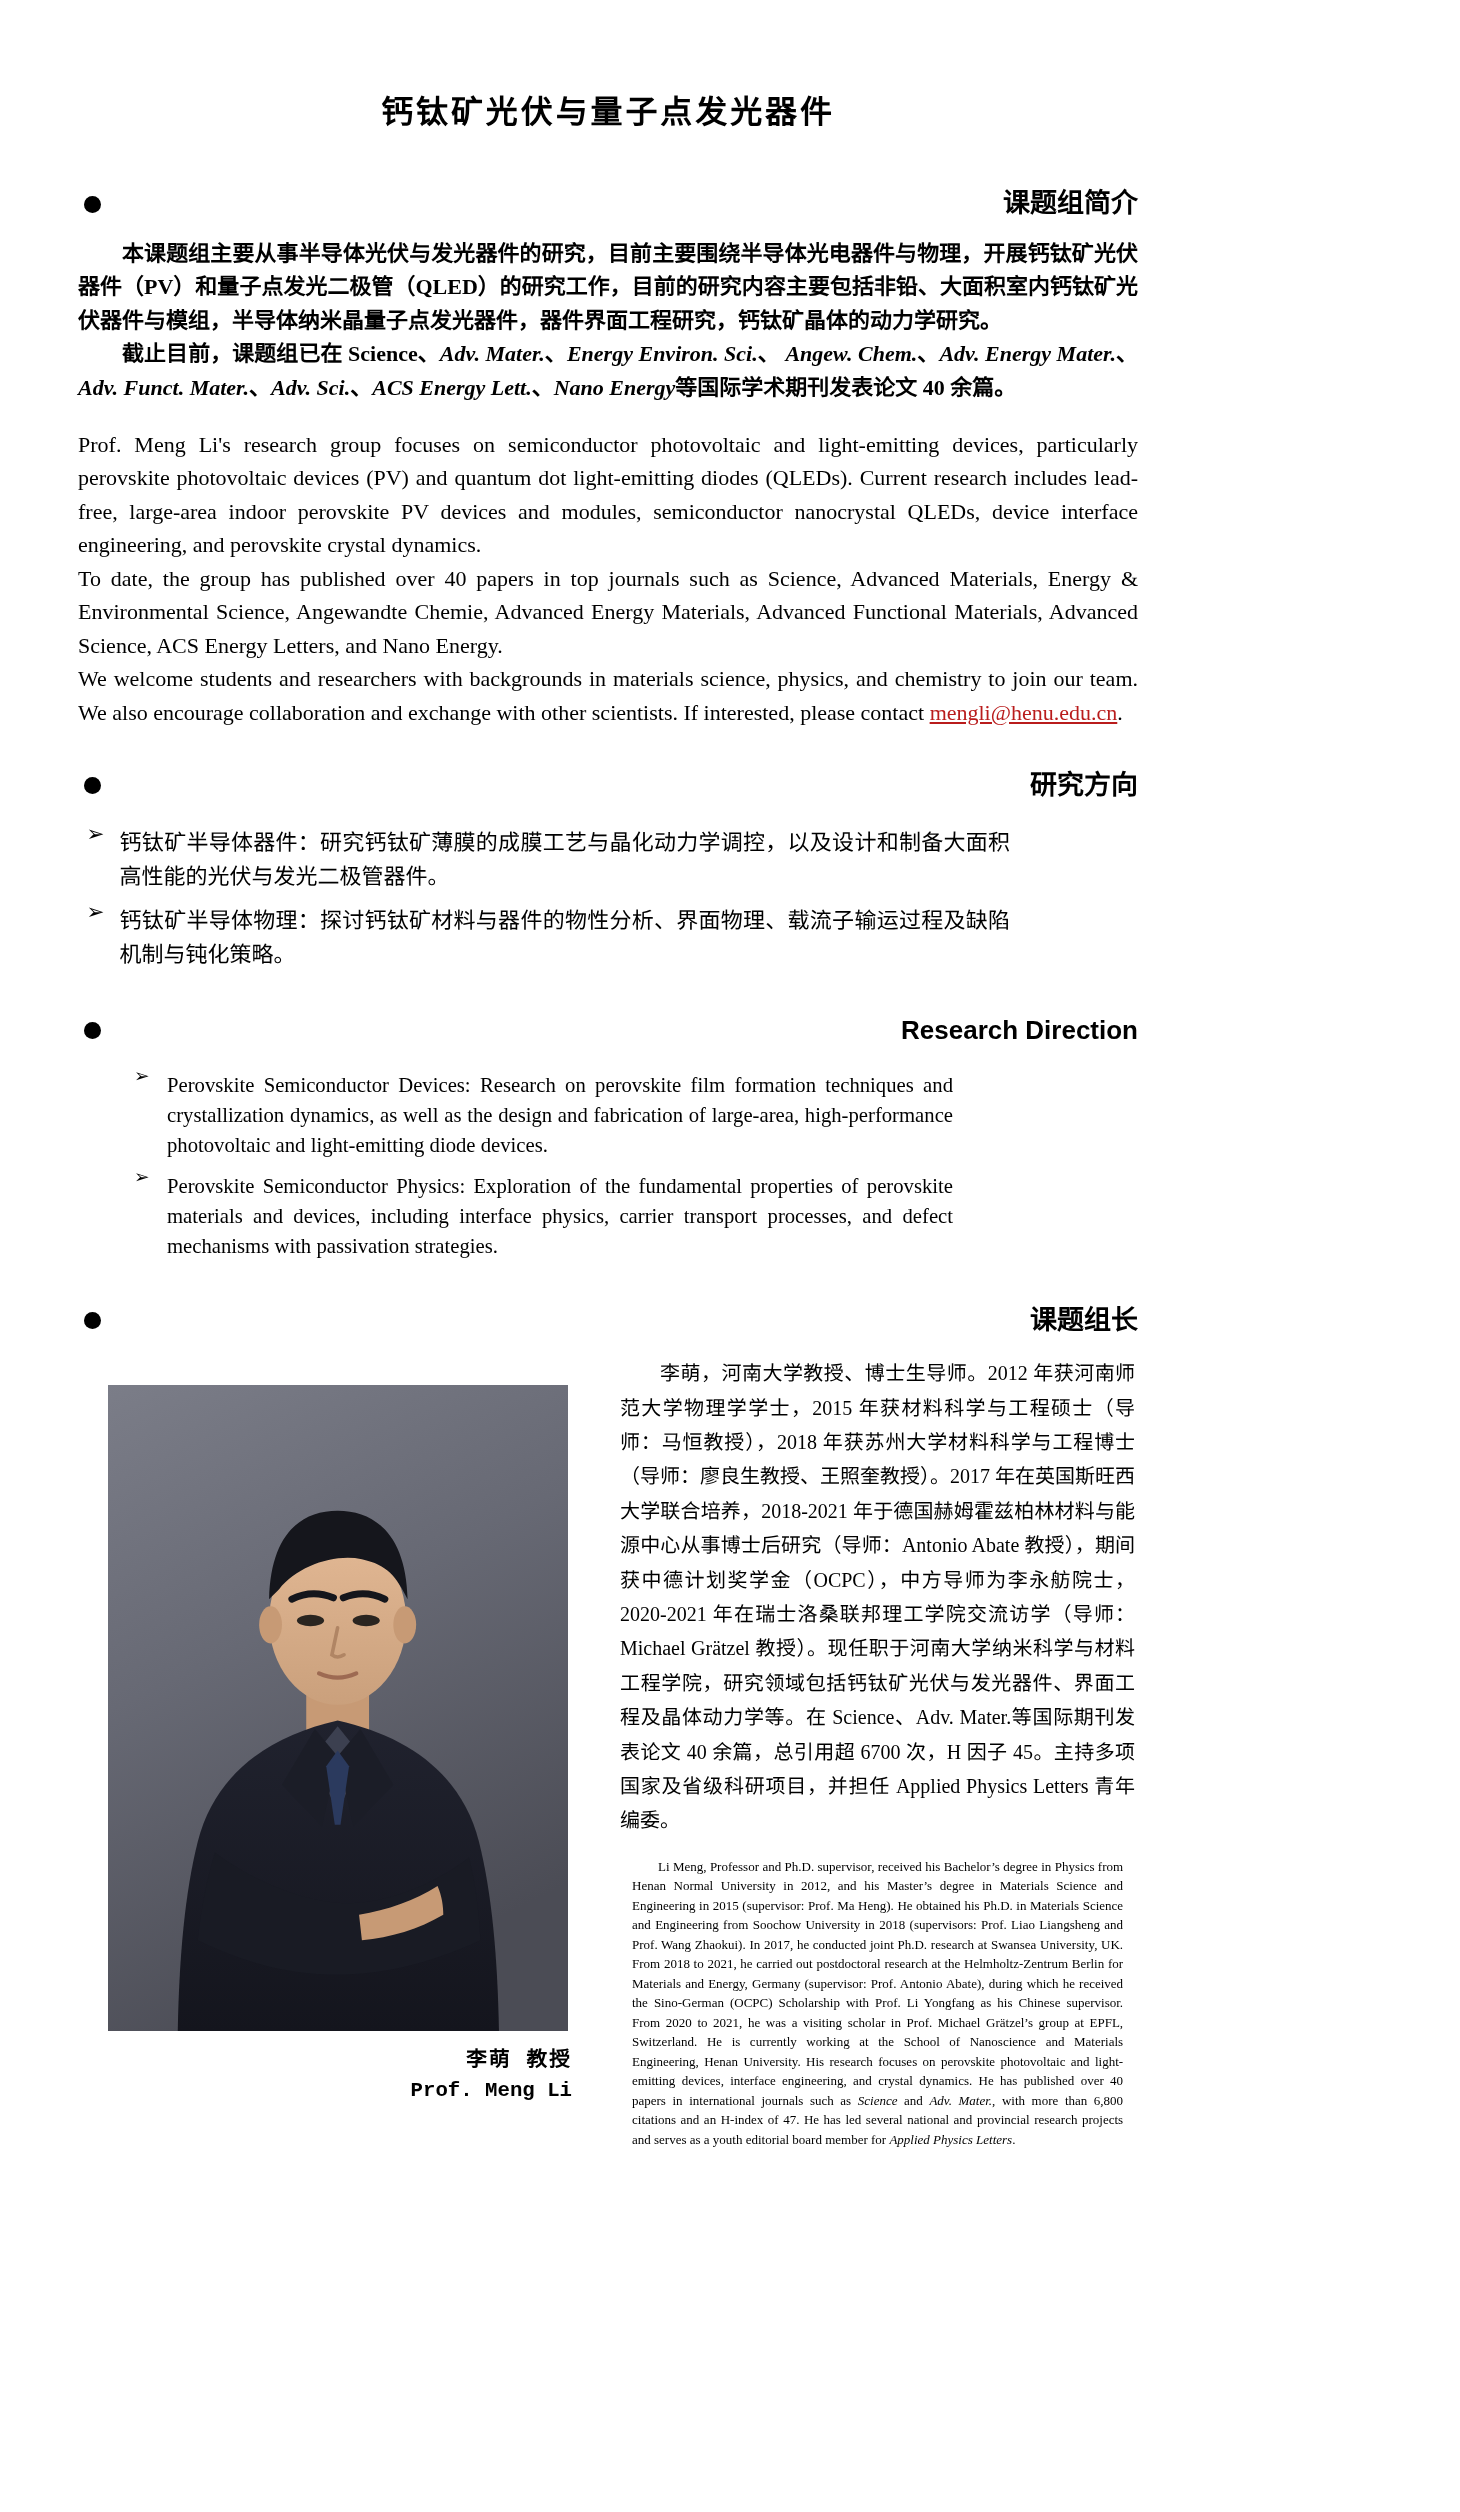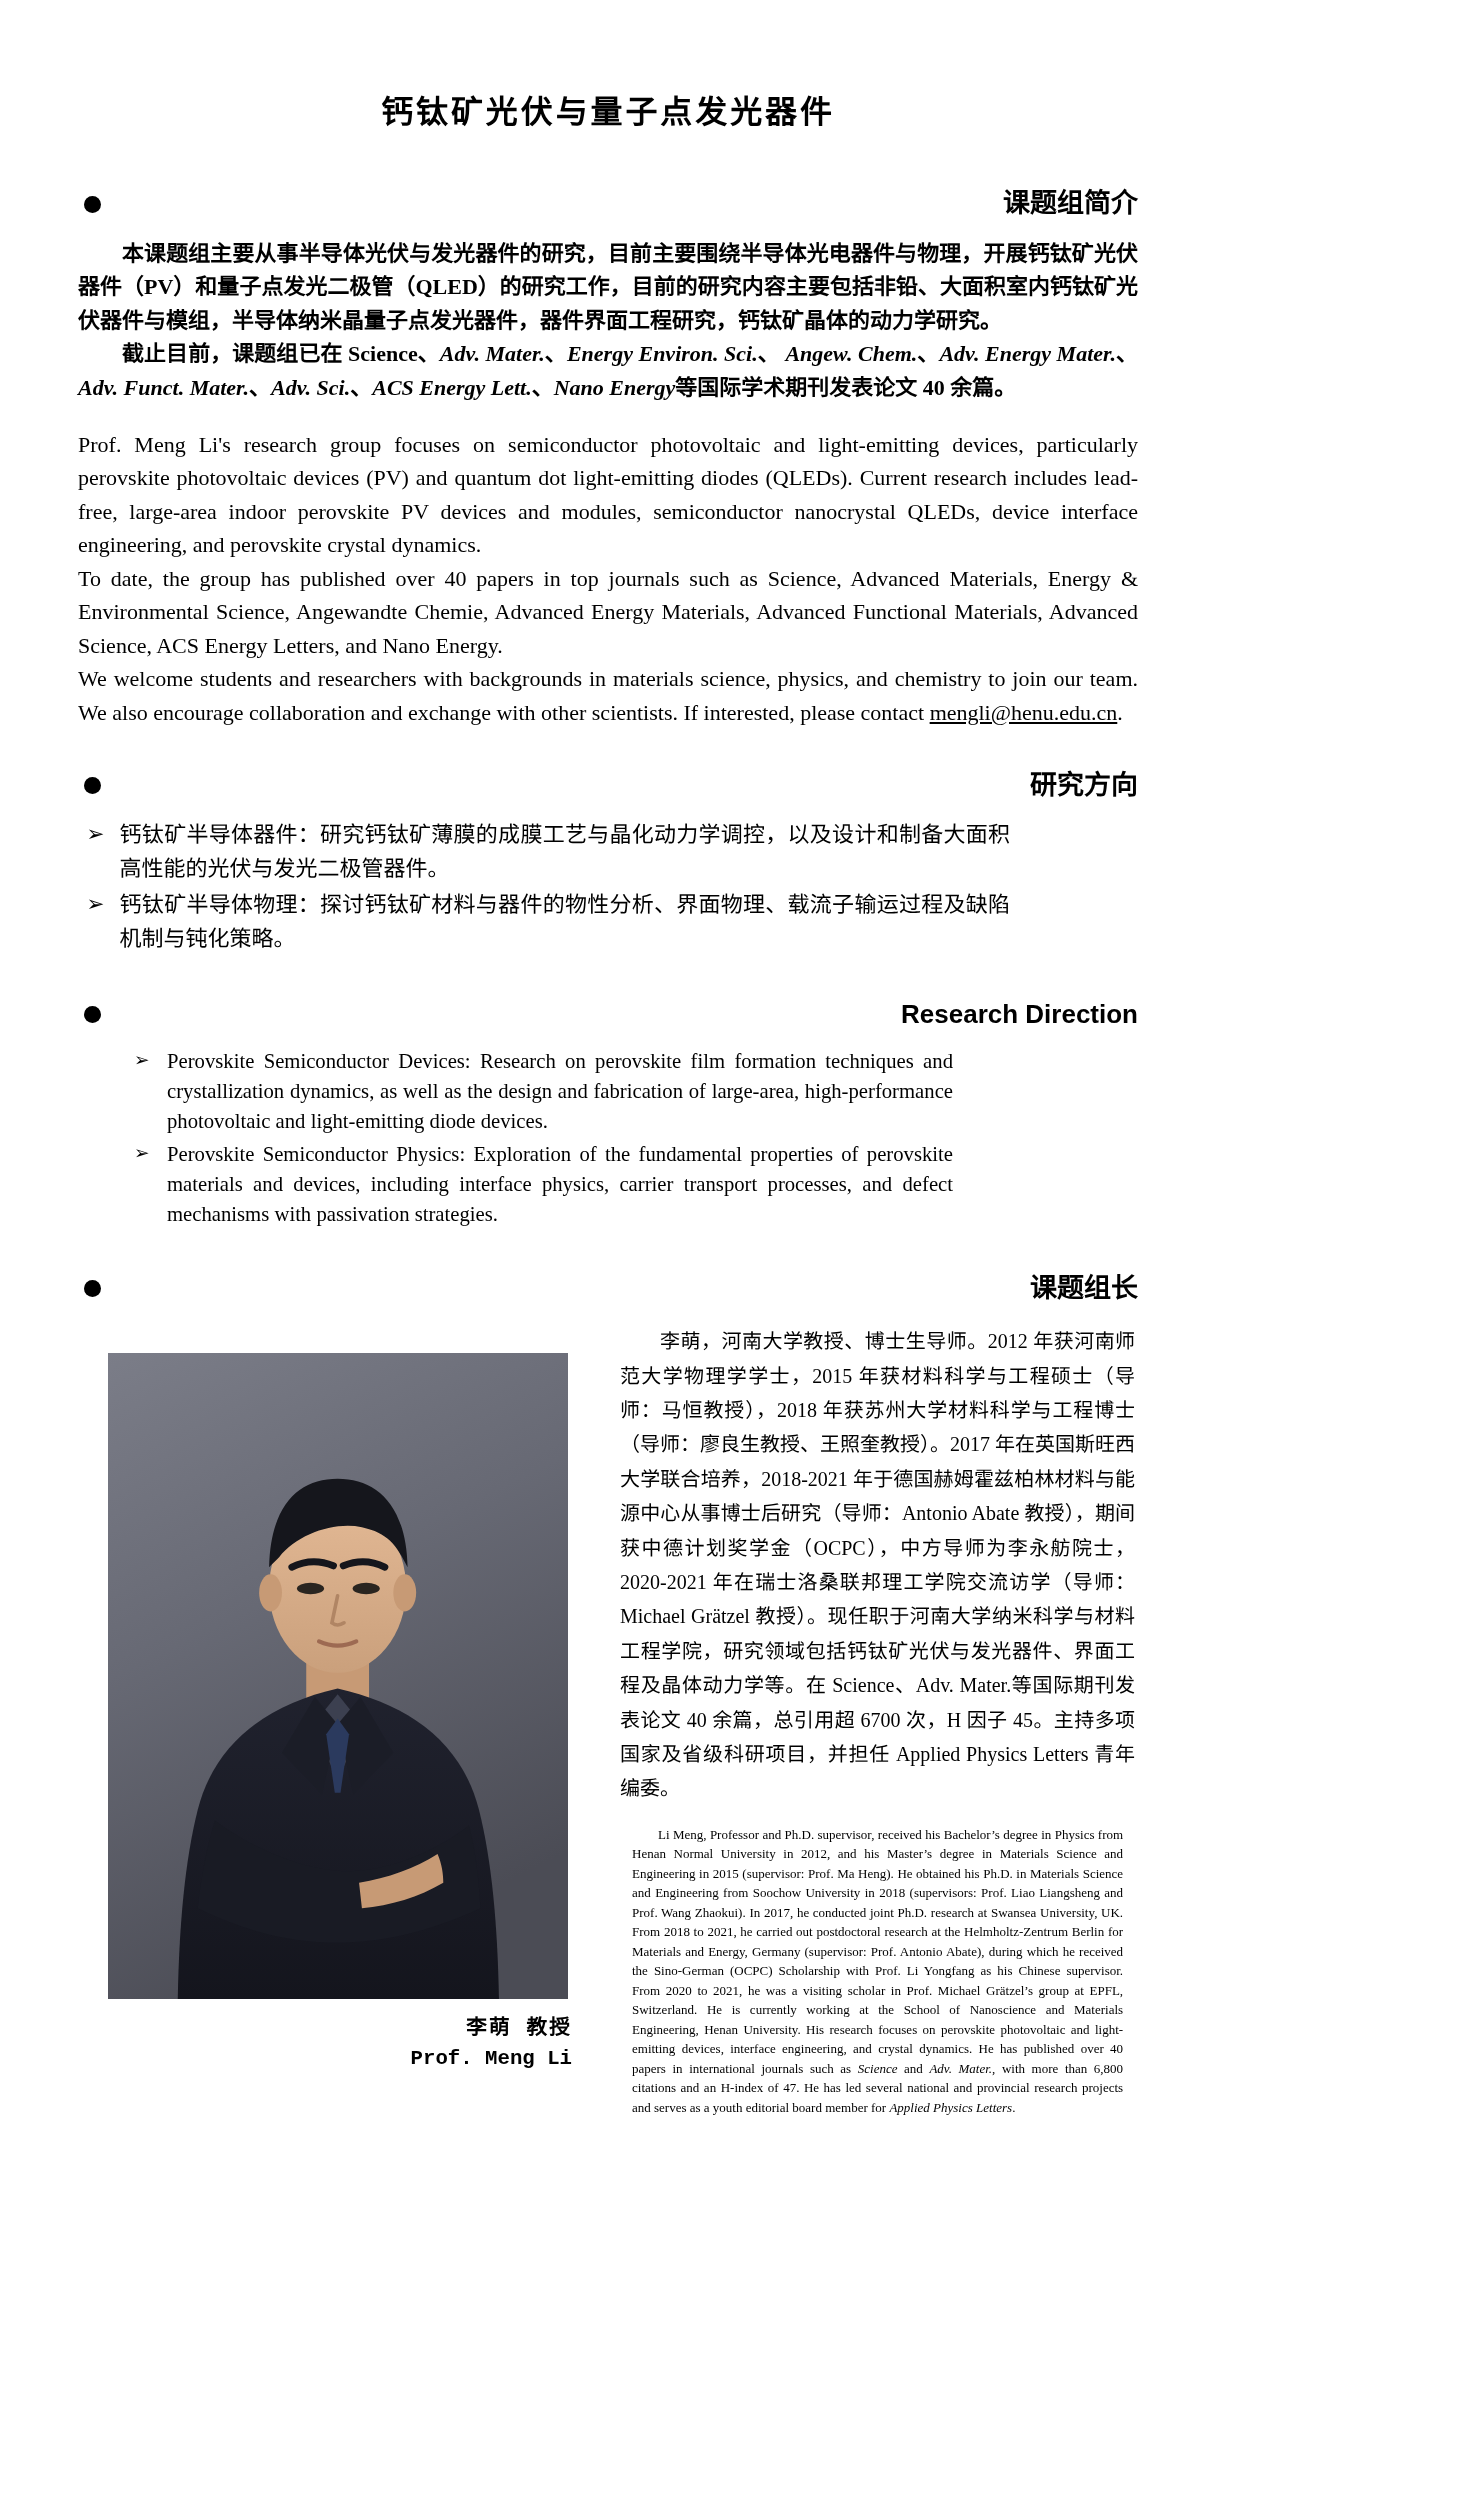--- a/index.html
+++ b/index.html
@@ -84,21 +84,21 @@
   }
   .en-body p {
     margin: 0;
   }
   .block-gap-md { height: 24px; }
   .block-gap-lg { height: 40px; }
 
   em.it { font-style: italic; }
 
   a.maillink {
-    color: #000000;
+    color: #b91c1c;
     text-decoration: underline;
   }
 
   
   .arrow-list {
     list-style: none;
     margin: 0;
     padding: 0;
   }
   .arrow-list li {
@@ -112,20 +112,21 @@
     font-size: 21.4px;
     line-height: 1.5;
     width: 33px;
     text-align: left;
   }
   .arrow-list .li-text {
     flex: 1;
     text-align: justify;
     text-justify: inter-ideograph;
     line-height: 1.52;
+    margin-top: 8px;
   }
   .list-cn {
     font-size: 22px;
     padding-left: 8.6px;
     padding-right: 128px;
   }
   .list-en {
     font-size: 20.7px;
     padding-left: 56px;
     padding-right: 185px;

